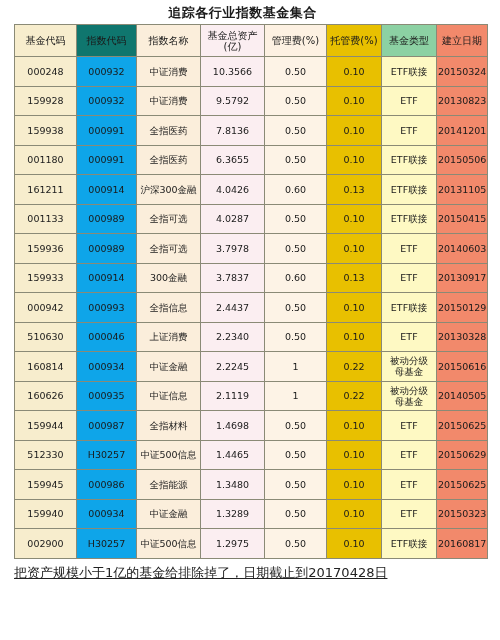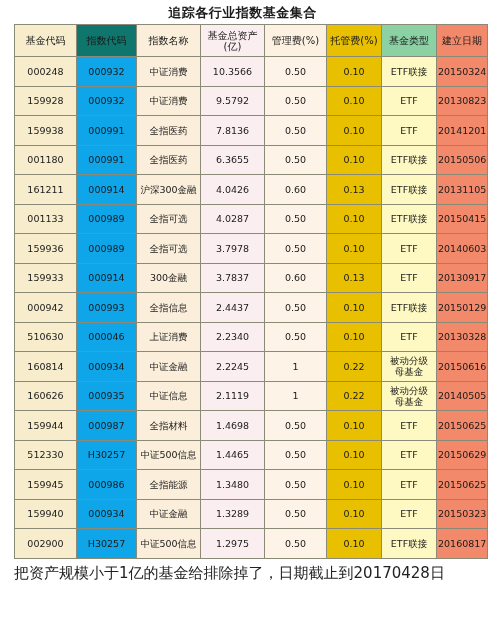--- a/index.html
+++ b/index.html
@@ -90,23 +90,24 @@
   .h-mgmt    { background: #fdf1e2; }
   .h-cust    { background: #e8c000; }
   .h-type    { background: #8cd1a3; }
   .h-date    { background: #f2896b; }
 
   .two-line { white-space: normal; line-height: 10px; }
 
   
   .footnote {
     margin: 8px 0 8px 14px;
-    font-size: 15px;
+    font-size: 13px;
     color: #222222;
     line-height: 12px;
+    text-decoration: underline;
   }
 </style>
 </head>
 <body>
 
 <div class="page">
 
   <div class="title">追踪各行业指数基金集合</div>
 
   <div class="table-wrap">

